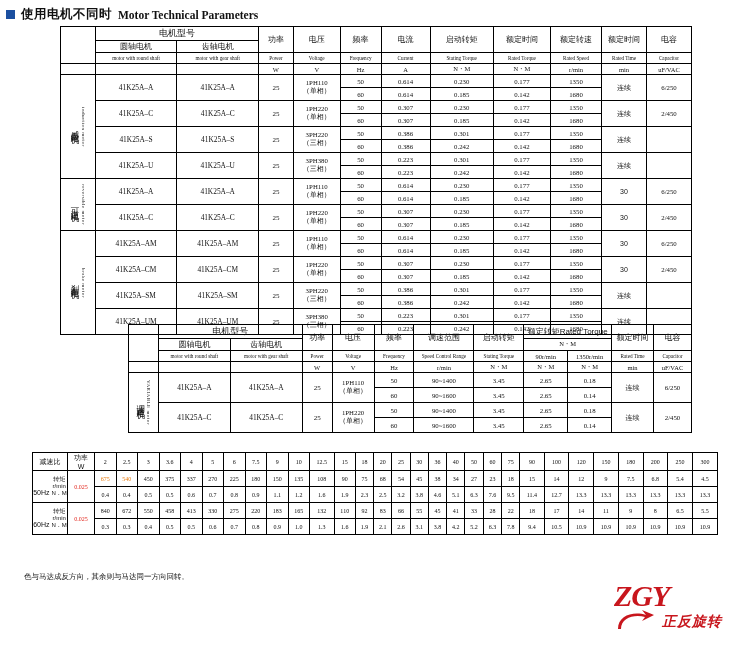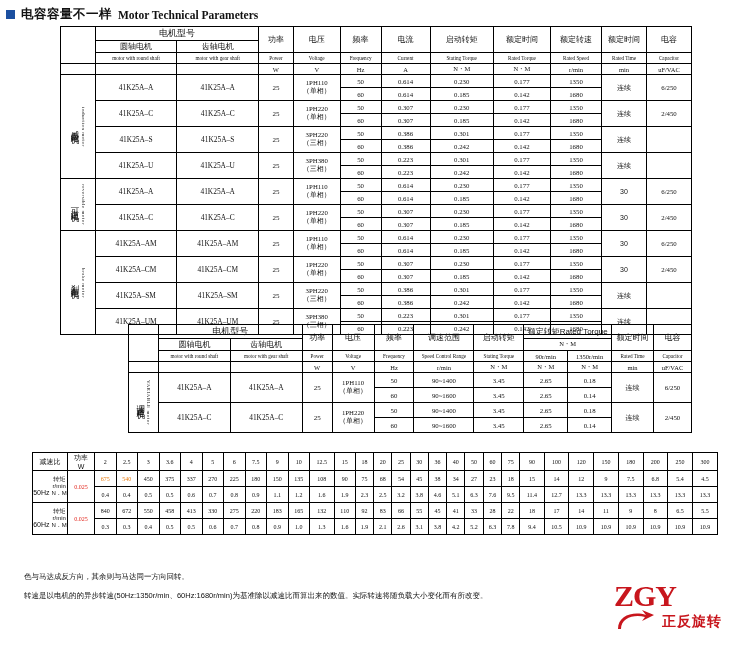--- a/index.html
+++ b/index.html
@@ -43,33 +43,33 @@
   .orange{color:#e87b10;}
 
   
   .notes{position:absolute;left:8px;top:570px;width:640px;font-size:7.5px;line-height:1.9;}
   .warn-ico{display:inline-block;width:0;height:0;border-left:6px solid transparent;border-right:6px solid transparent;border-bottom:11px solid #f5a100;position:relative;top:2px;margin-right:3px;}
   .notes .l1{margin-left:0;}
   .notes .l2{margin-left:16px;}
   .notes .l3{margin-top:5px;margin-left:16px;line-height:1.8;}
 
   
-  .logo{position:absolute;right:8px;bottom:8px;width:128px;height:58px;}
+  .logo{position:absolute;right:8px;bottom:8px;width:128px;height:58px;font-style:italic;}
   .logo-zgy{position:absolute;left:0;top:0;font-family:"Liberation Serif",serif;font-weight:bold;font-size:30px;color:#c8161d;letter-spacing:-1px;}
   .logo-cn{position:absolute;left:48px;top:34px;font-size:14px;font-weight:bold;color:#c8161d;letter-spacing:1px;}
   .logo-mark{position:absolute;left:2px;top:30px;width:40px;height:26px;}
 </style>
 </head>
 <body>
 
 <div class="page">
 
   <div class="sec-head sec1">
     <span class="sec-square"></span>
-    <span class="sec-cn">电容容量不一样</span>
+    <span class="sec-cn">使用电机不同时</span>
     <span class="sec-en">Motor Technical Parameters</span>
   </div>
 
   <table class="t1">
     <colgroup>
       <col style="width:34px">
         <col style="width:80px">
         <col style="width:80px">
         <col style="width:34px">
       <col style="width:46px">
@@ -660,21 +660,20 @@
           <td>10.9</td>
           <td>10.9</td>
           <td>10.9</td>
           <td>10.9</td>
         </tr>
       </tbody>
     </table>
 
   <div class="notes">
     <div class="l2"><span>色与马达成反方向，其余则与马达同一方向回转。</span></div>
-    <div class="l3"><span>转速是以电机的的异步转速(50Hz:1350r/min、60Hz:1680r/min)为基准除以减速比而算出来的数值。实际转速将随负载大小变化而有所改变。</span></div>
   </div>
 
   <div class="logo">
     <svg class="logo-mark" viewBox="0 0 40 26">
       <path d="M2 20 C2 6,18 2,30 6 L26 1 L38 6 L26 12 L29 8 C18 5,5 9,5 20 Z" fill="#c8161d"></path>
     </svg>
     <div class="logo-zgy">ZGY</div>
     <div class="logo-cn">正反旋转</div>
   </div>
 </div>

